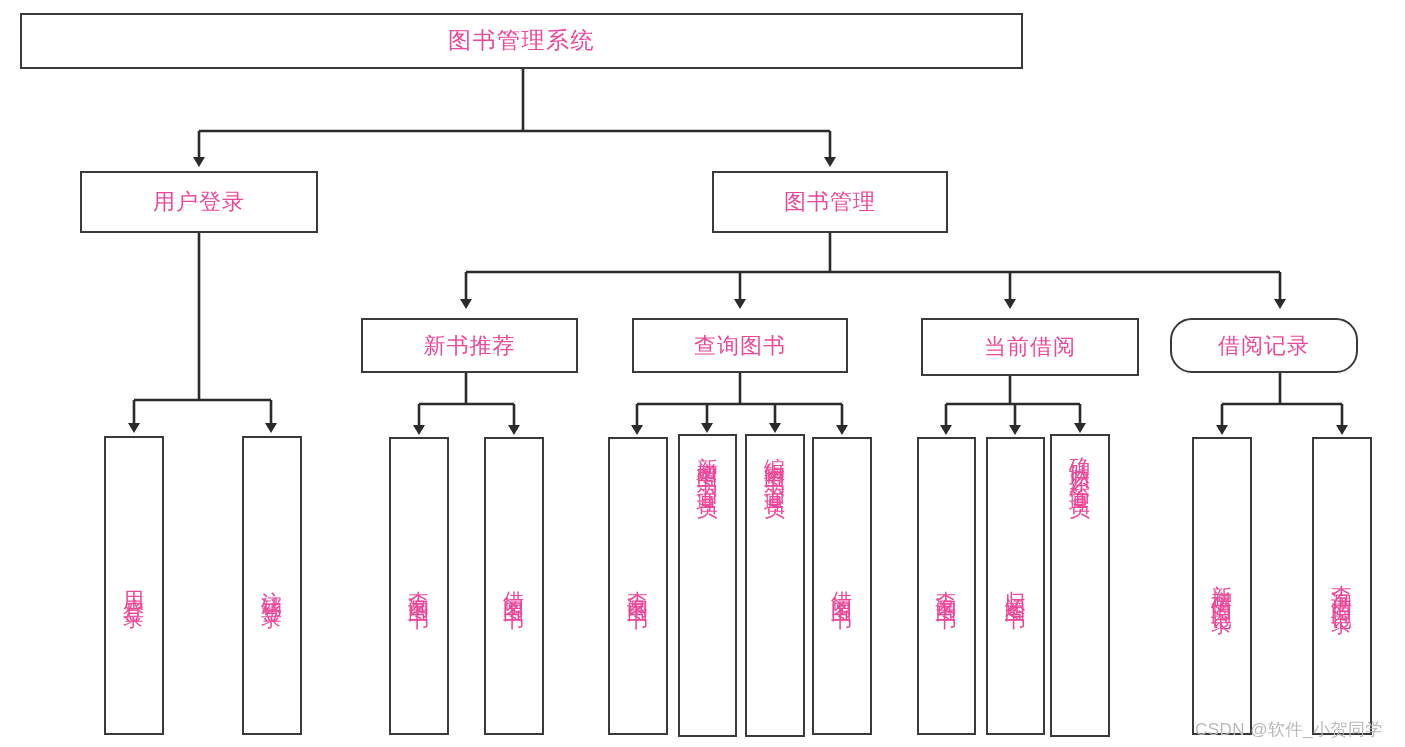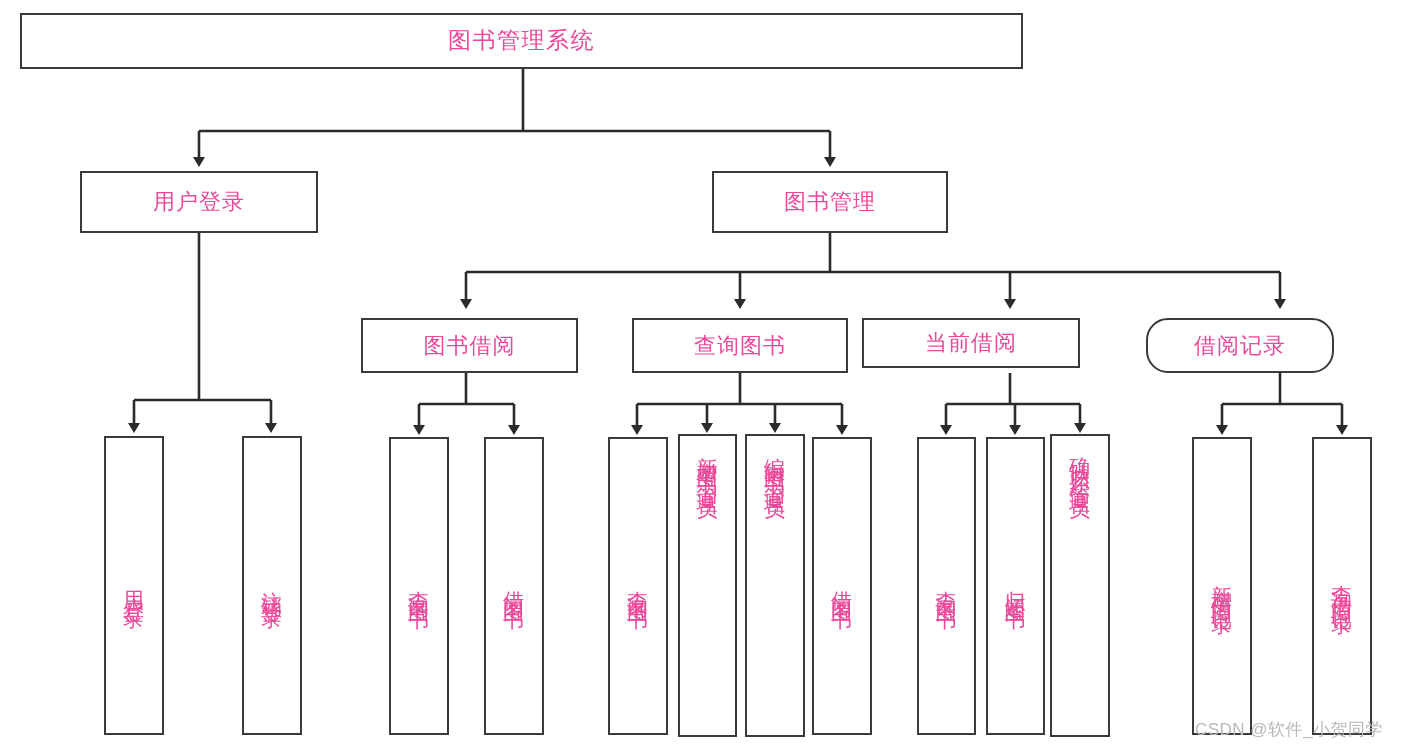--- a/index.html
+++ b/index.html
@@ -133,29 +133,29 @@
   </div>
 
   <div class="node h" style="left:80px;top:171px;width:238px;height:62px;">
     <span class="node-label">用户登录</span>
   </div>
   <div class="node h" style="left:712px;top:171px;width:236px;height:62px;">
     <span class="node-label">图书管理</span>
   </div>
 
   <div class="node h" style="left:361px;top:318px;width:217px;height:55px;">
-    <span class="node-label">图书借阅</span>
+    <span class="node-label">新书推荐</span>
   </div>
   <div class="node h" style="left:632px;top:318px;width:216px;height:55px;">
     <span class="node-label">查询图书</span>
   </div>
-  <div class="node h" style="left:862px;top:318px;width:218px;height:50px;">
+  <div class="node h" style="left:921px;top:318px;width:218px;height:58px;">
     <span class="node-label">当前借阅</span>
   </div>
-  <div class="node h" style="left:1146px;top:318px;width:188px;height:55px;border-radius:22px;">
+  <div class="node h" style="left:1170px;top:318px;width:188px;height:55px;border-radius:22px;">
     <span class="node-label">借阅记录</span>
   </div>
 
   <div class="node v center" style="left:104px;top:436px;width:60px;height:299px;">
     <span class="node-label">用户登录</span>
   </div>
   <div class="node v center" style="left:242px;top:436px;width:60px;height:299px;">
     <span class="node-label">注销登录</span>
   </div>
 

